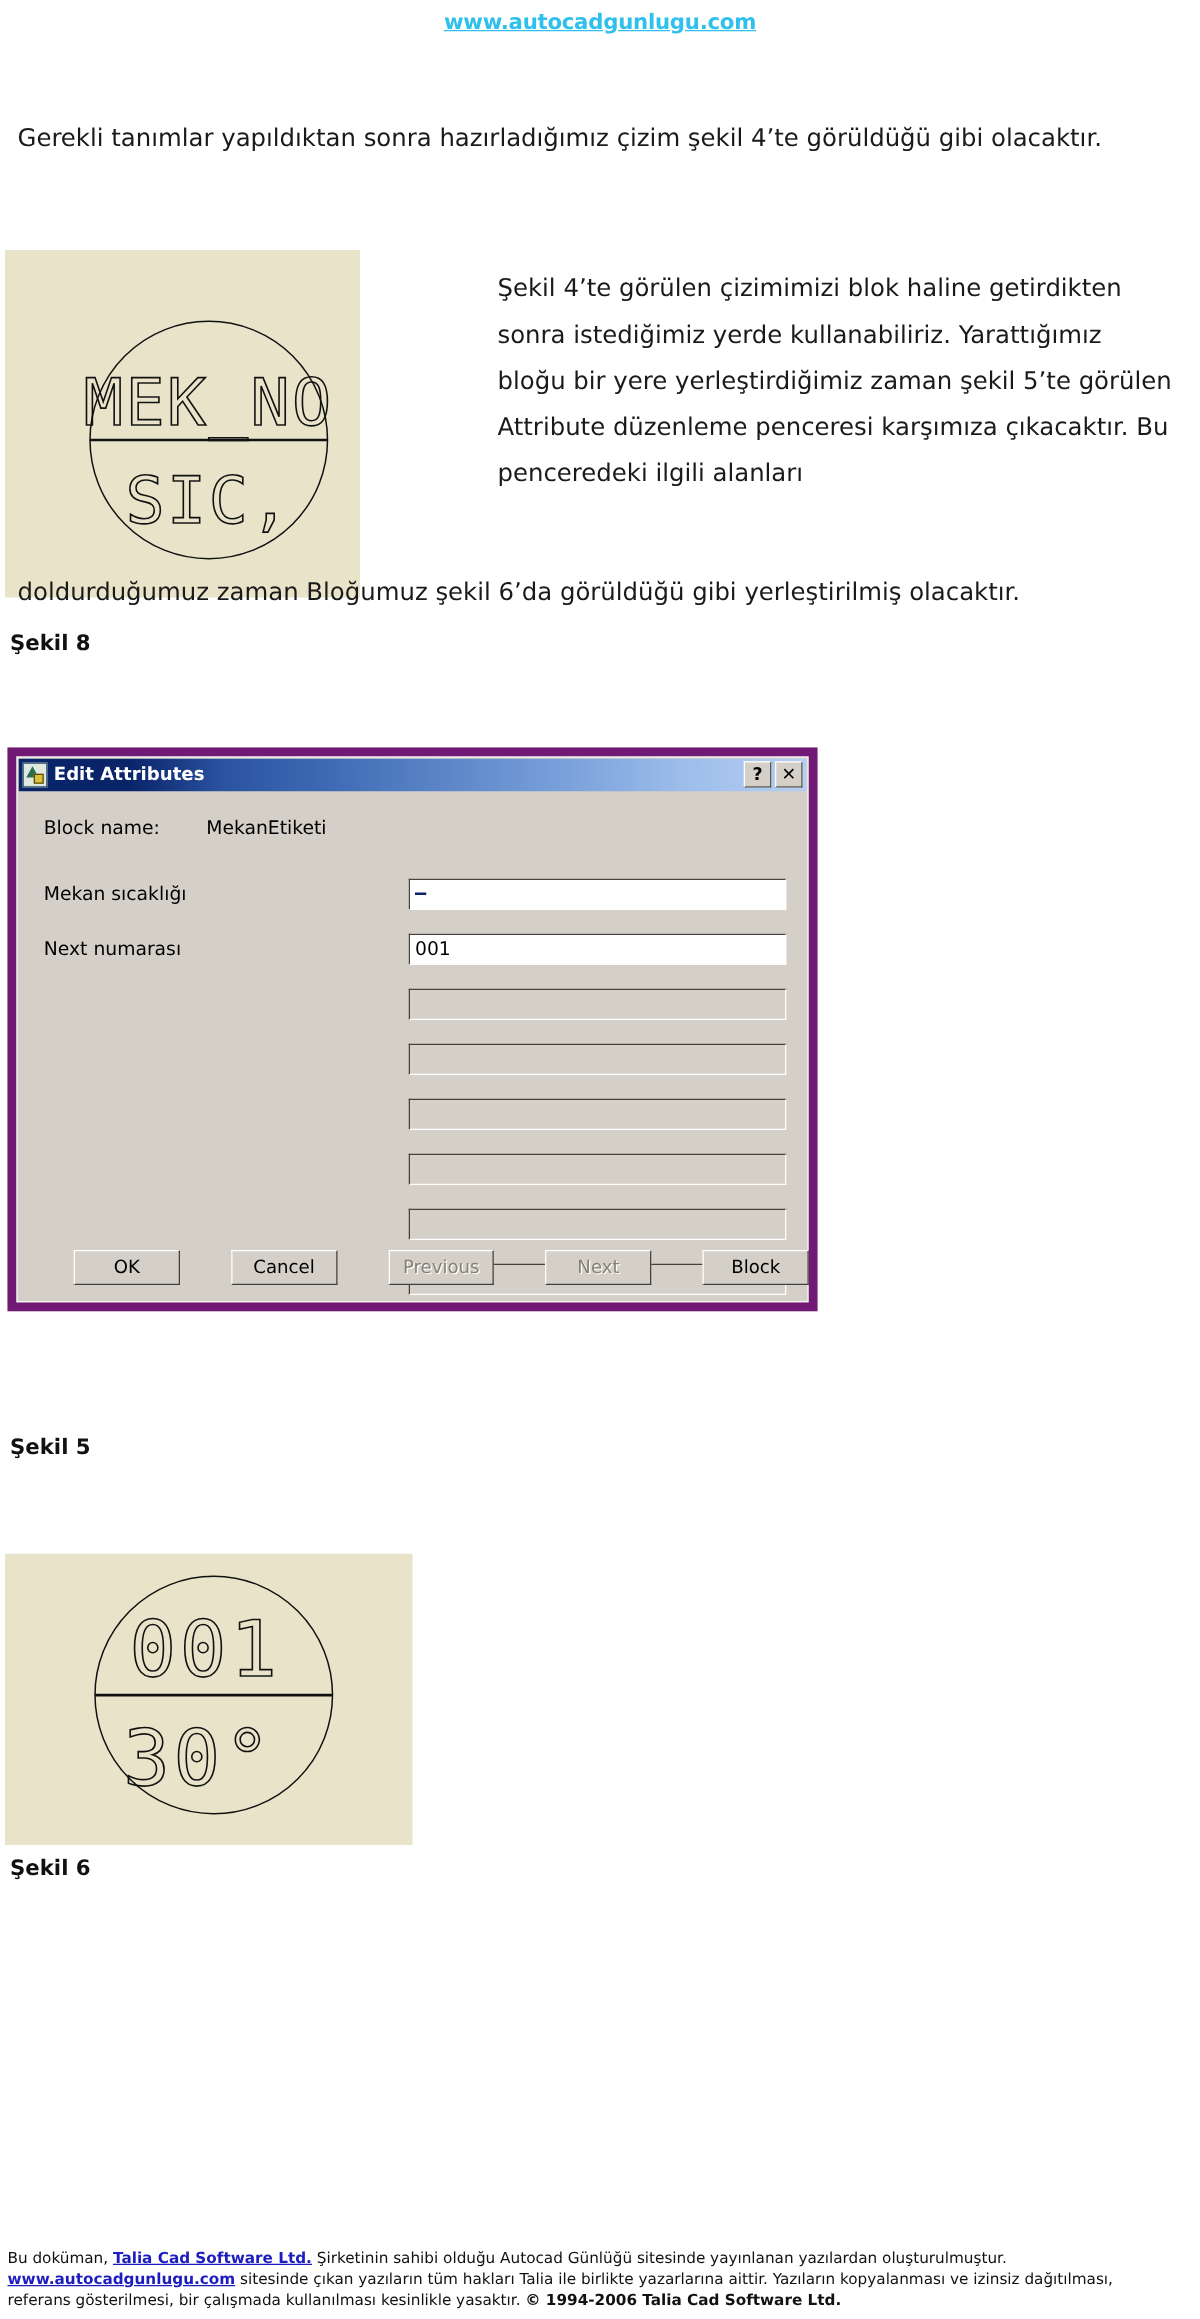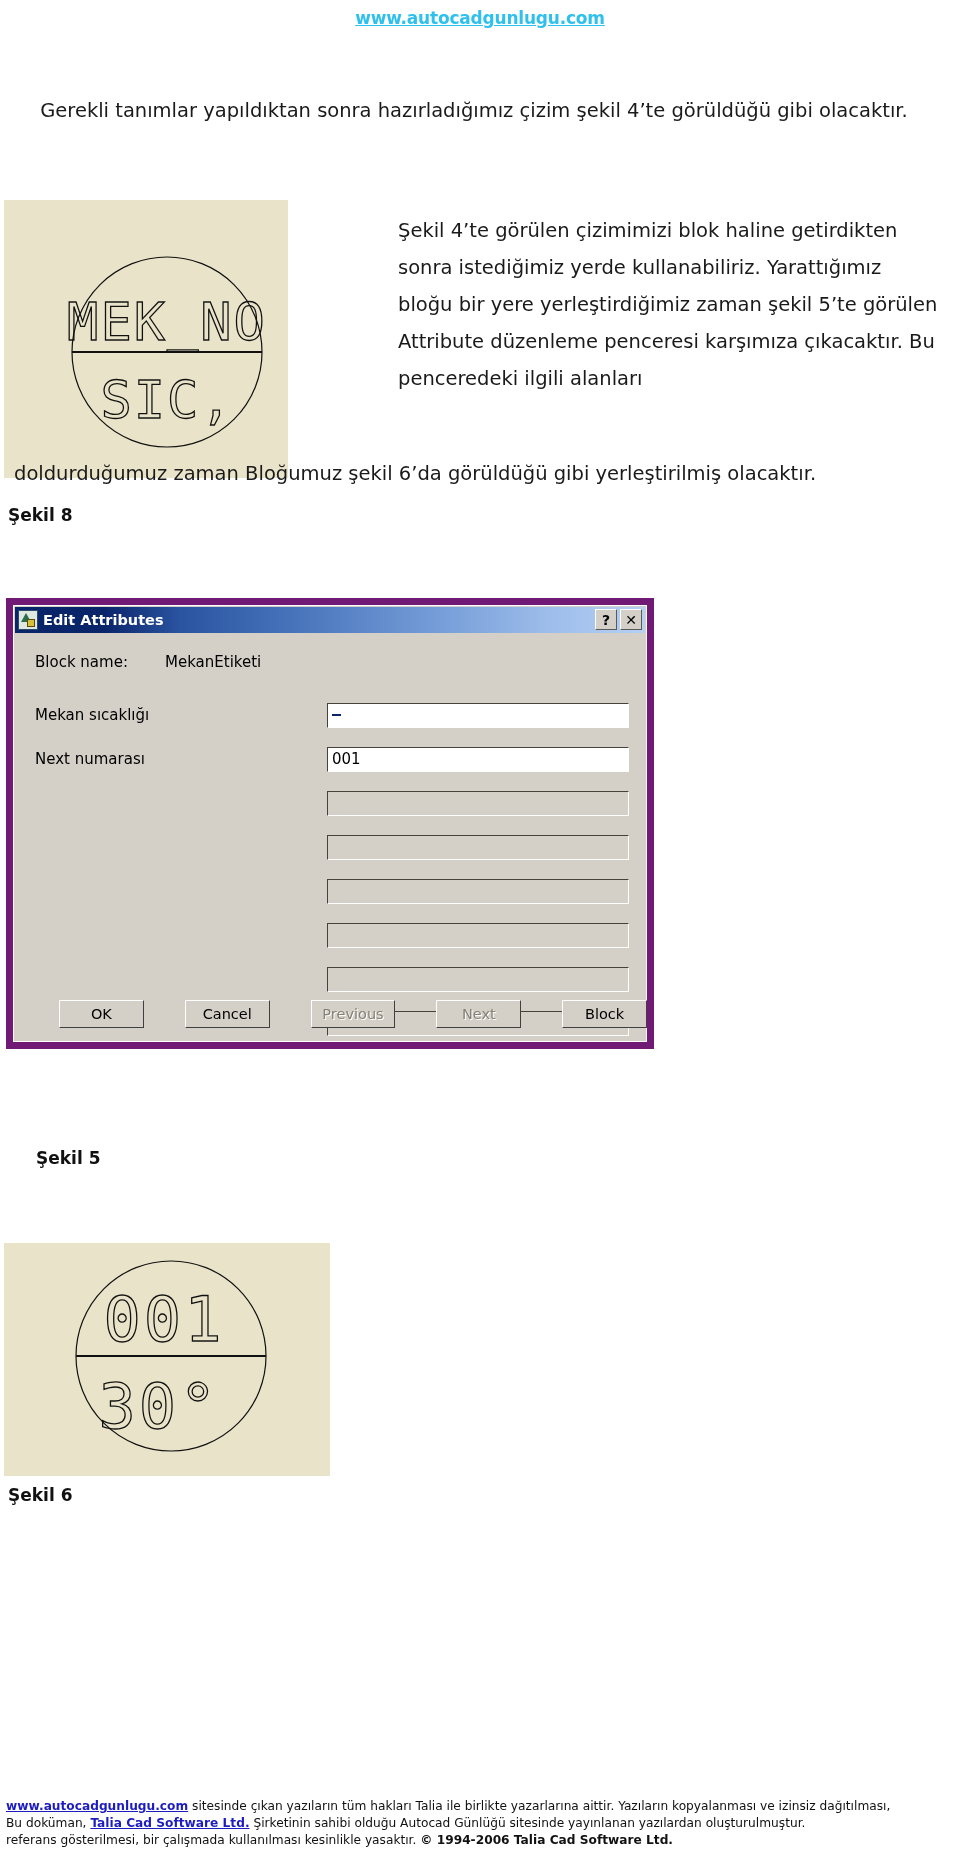--- a/index.html
+++ b/index.html
@@ -38,21 +38,20 @@
 
   
   .para-top {
     position: absolute;
     left: 14px;
     top: 92px;
     width: 920px;
     font-size: 19.5px;
     line-height: 38px;
     color: #1a1a1a;
-    text-align: center;
   }
   .para-right {
     position: absolute;
     left: 398px;
     top: 212px;
     width: 540px;
     font-size: 19.5px;
     line-height: 37px;
     color: #1a1a1a;
   }
@@ -66,21 +65,21 @@
     color: #1a1a1a;
   }
 
   .fig-caption {
     position: absolute;
     font-size: 17px;
     font-weight: bold;
     color: #111;
   }
   #cap-sekil4 { left: 8px; top: 505px; }
-  #cap-sekil5 { left: 8px; top: 1148px; margin-left: 28px; }
+  #cap-sekil5 { left: 8px; top: 1148px; }
   #cap-sekil6 { left: 8px; top: 1485px; }
 
   
   .cad-box {
     position: absolute;
     background: #e9e4c9;
     overflow: hidden;
   }
   #fig4 { left: 4px; top: 200px; width: 284px; height: 278px; }
   #fig6 { left: 4px; top: 1243px; width: 326px; height: 233px; }
@@ -377,18 +376,18 @@
       <circle cx="167" cy="113" r="95" fill="none" stroke="#111" stroke-width="1.2"></circle>
       <line x1="72" y1="113" x2="262" y2="113" stroke="#111" stroke-width="2.2"></line>
       <text x="160" y="98" font-family="'DejaVu Sans Mono', 'Liberation Mono', monospace" font-size="62" fill="none" stroke="#111" stroke-width="1.3" text-anchor="middle" letter-spacing="3">001</text>
       <text x="155" y="185" font-family="'DejaVu Sans Mono', 'Liberation Mono', monospace" font-size="62" fill="none" stroke="#111" stroke-width="1.3" text-anchor="middle" letter-spacing="3">30°</text>
     </svg>
   </div>
 
   <div class="fig-caption" id="cap-sekil6">Şekil 6</div>
 
   <div class="footer">
+    <div><span>Bu doküman, </span><b class="lnk">Talia Cad Software Ltd.</b><span> Şirketinin sahibi olduğu  Autocad Günlüğü sitesinde yayınlanan yazılardan oluşturulmuştur.</span></div>
     <div><span class="lnk2">www.autocadgunlugu.com</span><span> sitesinde çıkan yazıların tüm hakları Talia ile birlikte yazarlarına aittir. Yazıların kopyalanması ve izinsiz dağıtılması,</span></div>
-    <div><span>Bu doküman, </span><b class="lnk">Talia Cad Software Ltd.</b><span> Şirketinin sahibi olduğu  Autocad Günlüğü sitesinde yayınlanan yazılardan oluşturulmuştur.</span></div>
     <div><span>referans gösterilmesi, bir çalışmada kullanılması kesinlikle yasaktır. </span><b>© 1994-2006 Talia Cad Software Ltd.</b></div>
   </div>
 
 </div>
 
 </body></html>

